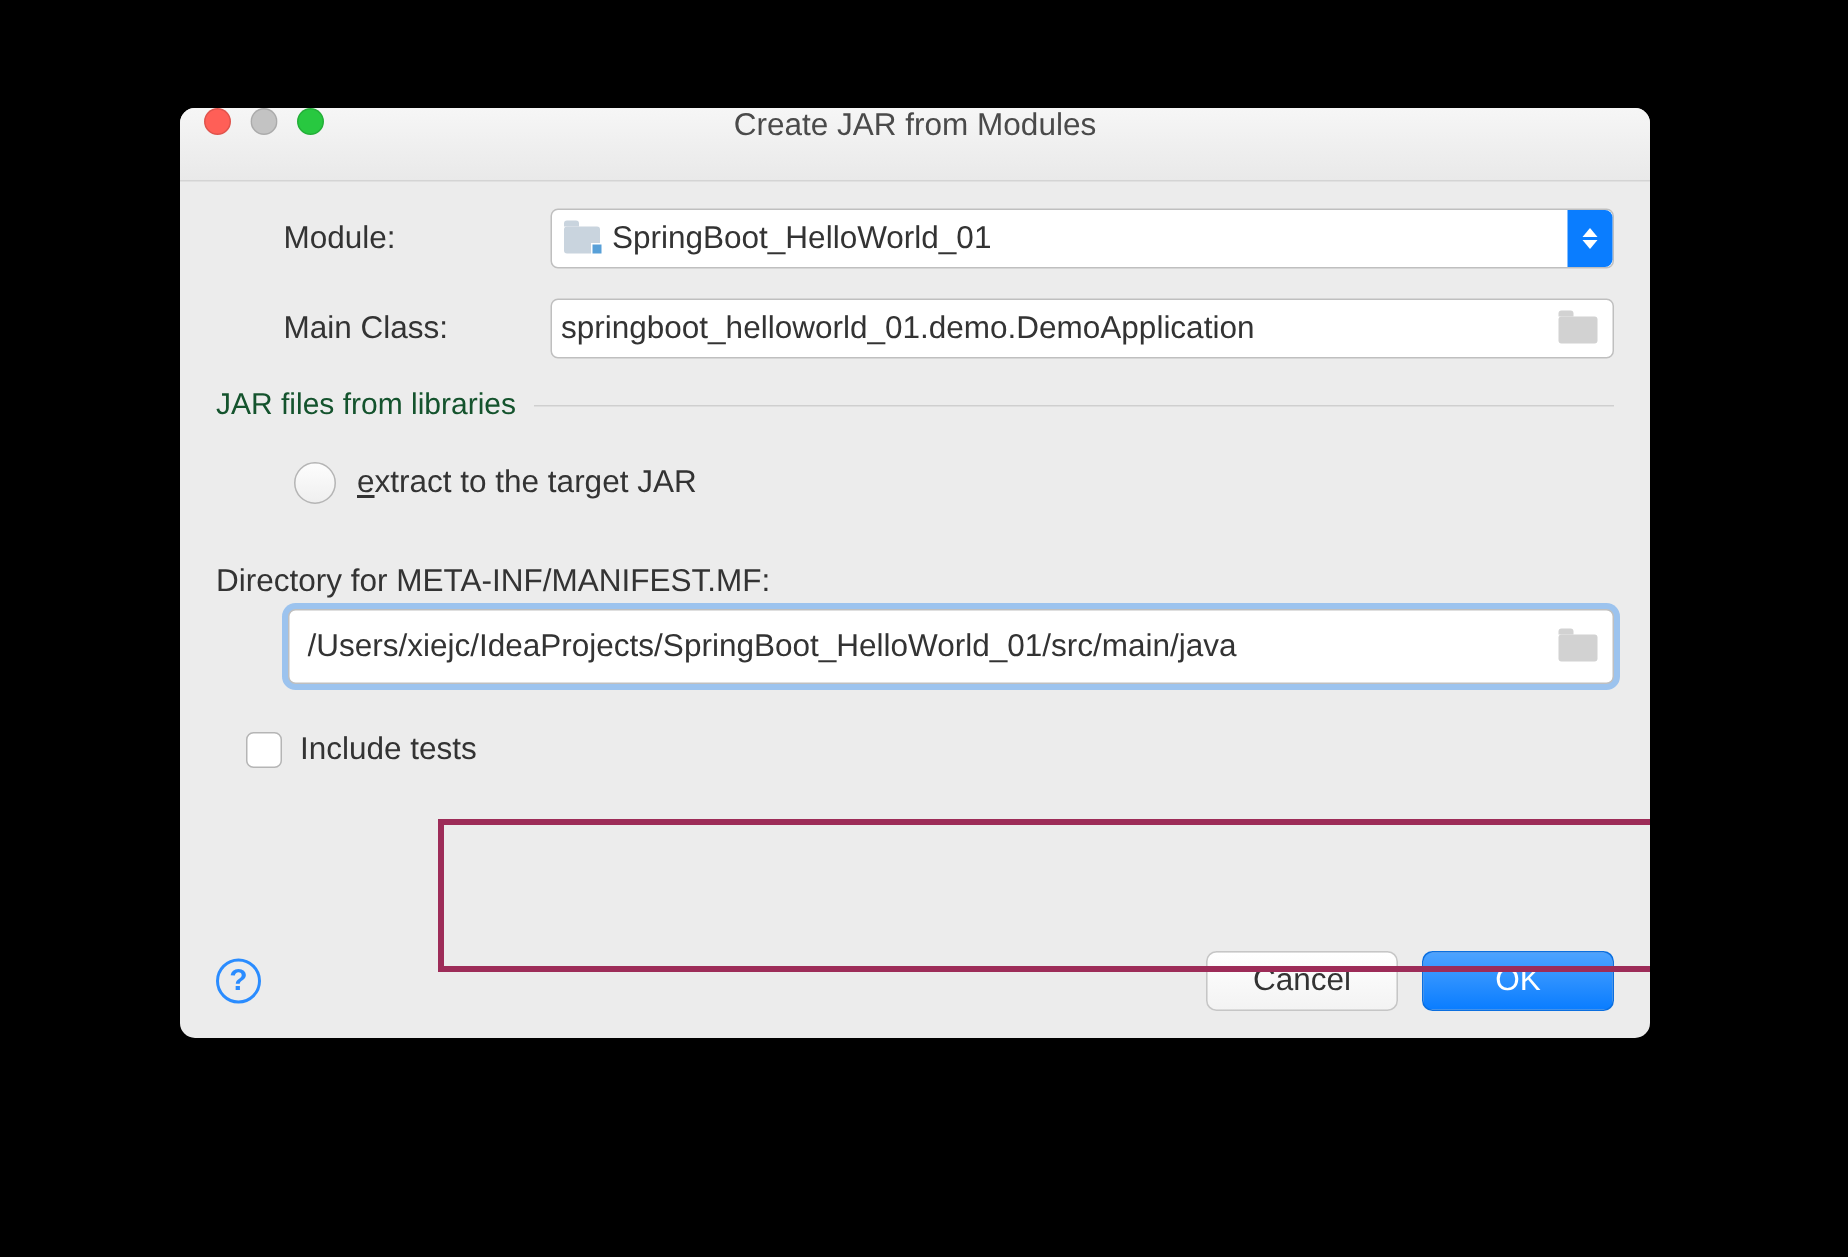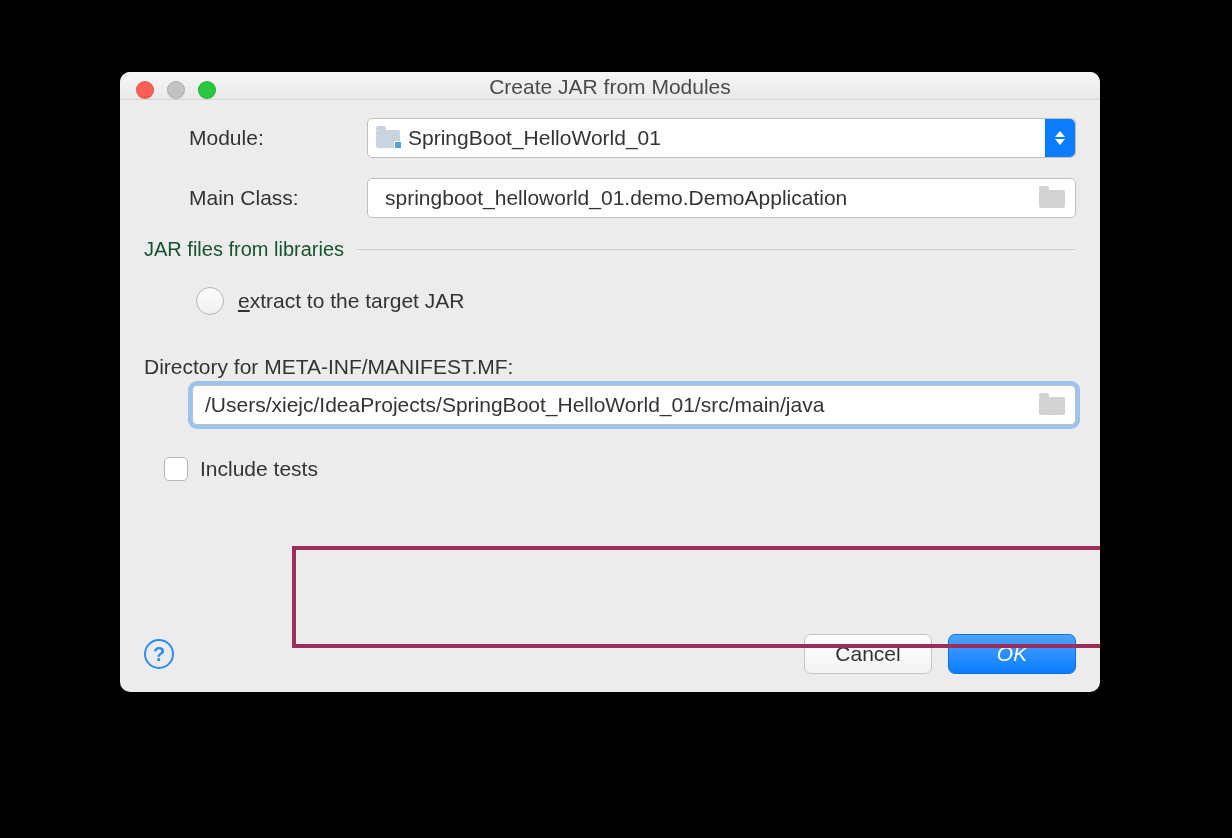--- a/index.html
+++ b/index.html
@@ -17,24 +17,24 @@
     left: 120px;
     top: 72px;
     width: 980px;
     height: 620px;
     background: #ececec;
     border-radius: 10px;
     box-shadow: 0 25px 60px rgba(0,0,0,0.45), 0 0 0 1px rgba(0,0,0,0.08);
     overflow: hidden;
   }
   .titlebar {
-    height: 28px;
+    height: 49px;
     border-bottom: 1px solid #d4d4d4;
     display: flex;
-    align-items: flex-end;
+    align-items: flex-start;
     position: relative;
     background: linear-gradient(#f6f6f6,#e9e9e9);
   }
   .traffic {
     display: flex;
     gap: 13px;
     margin-left: 16px;
   }
   .tl {
     width: 18px; height: 18px; border-radius: 50%;
@@ -61,21 +61,21 @@
     color: #333;
   }
   .field-wrap {
     flex: 1;
     display: flex;
     align-items: center;
     background: #fff;
     border: 1px solid #bfbfbf;
     border-radius: 5px;
     height: 40px;
-    padding: 0 10px 0 17px;
+    padding: 0 10px 0 6px;
     gap: 40px;
   }
   .select-wrap {
     flex: 1;
     display: flex;
     align-items: center;
     background: #fff;
     border: 1px solid #bfbfbf;
     border-radius: 5px;
     height: 40px;
@@ -154,21 +154,21 @@
   }
   .dir-field-outer {
     margin-top: 6px;
     margin-left: 48px;
     width: calc(100% - 48px);
   }
   .dir-field {
     display:flex;align-items:center;
     background:#fff;
     border-radius:5px;
-    height:40px;
+    height:50px;
     padding:0 10px 0 12px;
     box-shadow:0 0 0 4px #9cc3ee;
     border:1px solid #bfbfbf;
   }
   .highlight-box {
     position:absolute;
     left:172px; top:474px;
     width:916px; height:102px;
     border:4px solid #9d2c58;
     pointer-events:none;
@@ -193,21 +193,21 @@
   .spacer { flex:1; }
   .btn {
     height:40px;min-width:128px;border-radius:7px;font-size:21px;
     display:flex;align-items:center;justify-content:center;
     margin-left:16px;cursor:pointer;
   }
   .btn.cancel {
     background:linear-gradient(#fff,#f3f3f3);border:1px solid #c6c6c6;color:#333;margin-left:47px;
   }
   .btn.ok {
-    background:linear-gradient(#4da3ff,#0a7dff);border:1px solid #0b6fe0;color:#fff;font-style:italic;
+    background:linear-gradient(#4da3ff,#0a7dff);border:1px solid #0b6fe0;color:#fff;
   }
 </style>
 </head>
 <body>
 
 <div class="dialog">
   <div class="titlebar">
     <div class="traffic">
       <div class="tl red"></div>
       <div class="tl yel"></div>

